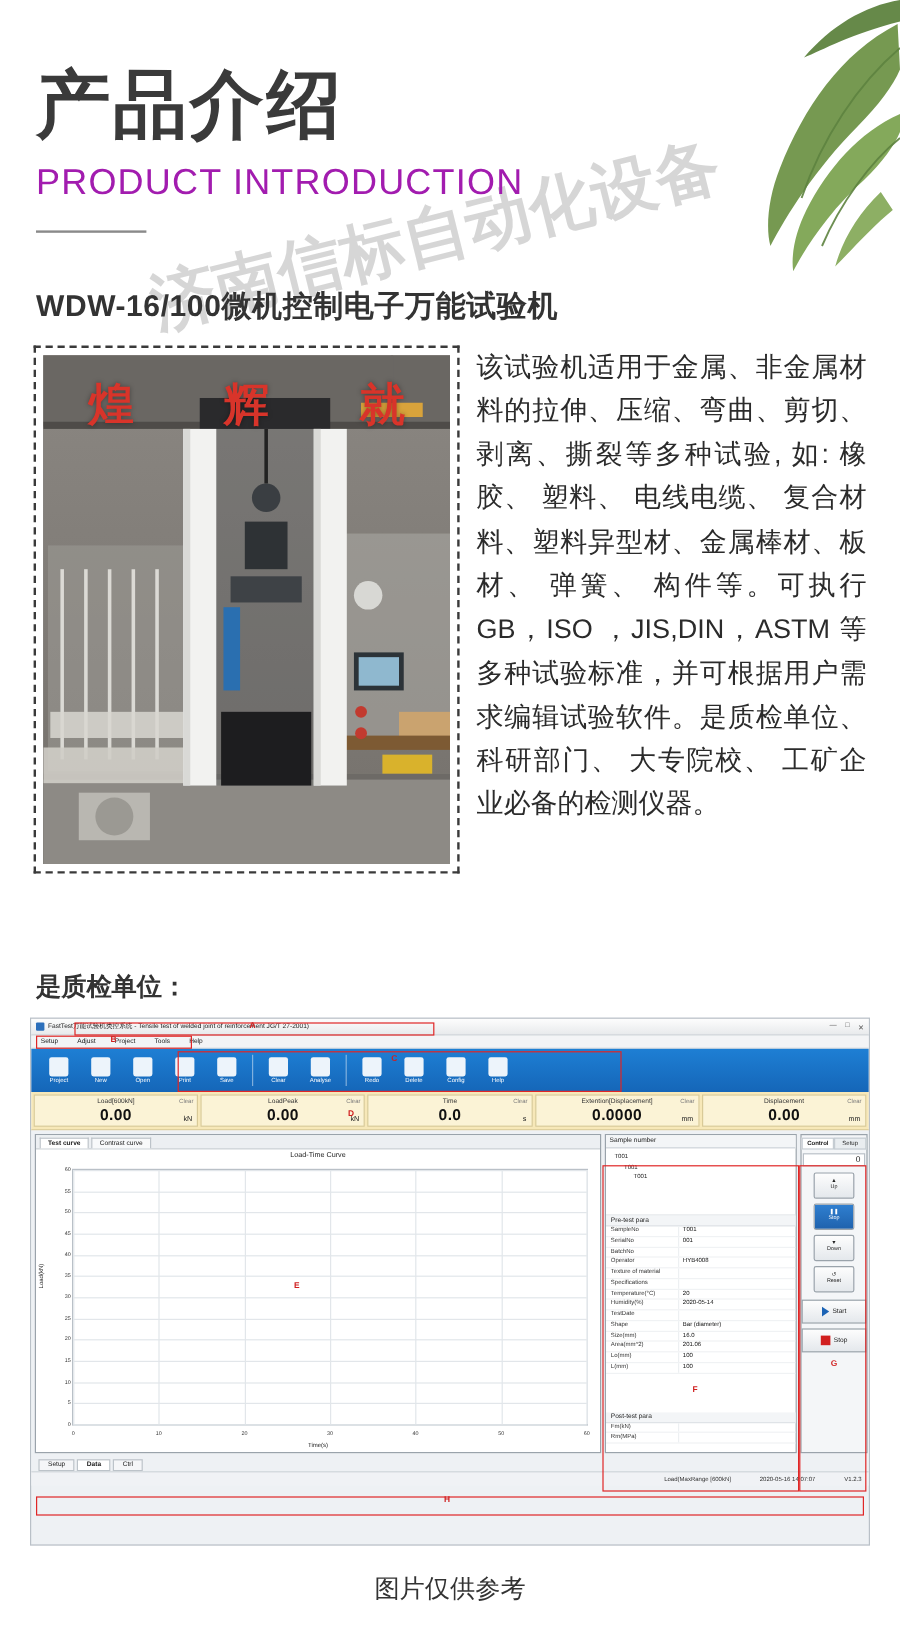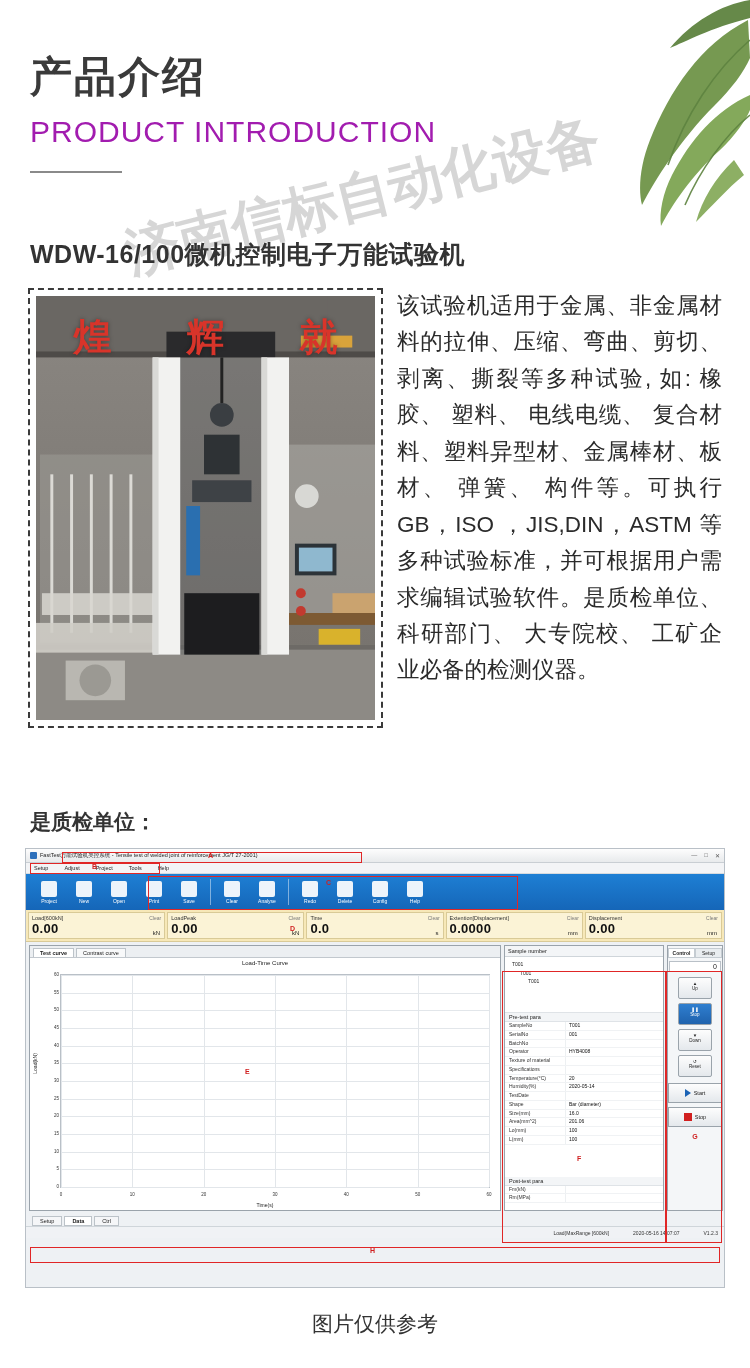--- a/index.html
+++ b/index.html
@@ -11,21 +11,21 @@
     position: relative;
     overflow: hidden;
   }
 
   
   .leaves { position:absolute; top:0; right:0; width:230px; height:300px; pointer-events:none; z-index:1; }
 
   
   .header { position:absolute; top:55px; left:30px; z-index:3; }
   .title-cn {
-    font-size: 42px; font-weight: bold; color:#3a3a3a;
+    font-size: 62px; font-weight: bold; color:#3a3a3a;
     letter-spacing: 2px; line-height: 1.05; margin:0;
     font-family:"Liberation Sans", sans-serif;
   }
   .title-en {
     font-size: 30px; color:#a21caf; letter-spacing: 1px;
     margin-top: 16px; font-weight: 400;
   }
   .title-rule { width: 92px; height: 2px; background:#8a8a8a; margin-top: 22px; }
 
   .subtitle {
@@ -74,21 +74,21 @@
   .sw-menubar{ height:11px; background:#f3f4f6; border-bottom:1px solid #d6dade; display:flex; align-items:center; gap:16px; padding-left:8px; font-size:5.5px;}
   .sw-toolbar{
     height:36px; background:linear-gradient(#1e7fd4,#1566b8);
     display:flex; align-items:center; padding:0 6px; gap:1px; color:#fff;
   }
   .tb-btn{ width:34px; text-align:center; font-size:5px; color:#fff; }
   .tb-btn .g{ display:block; width:16px;height:16px;margin:1px auto 1px; background:rgba(255,255,255,.92); border-radius:2px;}
   .tb-sep{ width:1px;height:26px;background:rgba(255,255,255,.45); margin:0 3px;}
 
   .sw-readouts{ display:flex; background:#f7e8b8; border-bottom:1px solid #d9ca97; padding:2px 2px; gap:2px; }
-  .ro{ flex:1; background:#fbf3d6; border:1px solid #d9ca97; padding:2px 3px; position:relative;}
+  .ro{ flex:1; background:#fbf3d6; border:1px solid #d9ca97; padding:2px 3px; position:relative;text-align:center;}
   .ro .lbl{ font-size:5.5px; color:#333;}
   .ro .val{ font-size:13px; font-weight:bold; color:#111; letter-spacing:.3px;}
   .ro .unit{ position:absolute; right:4px; bottom:2px; font-size:6px;}
   .ro .clr{ position:absolute; right:3px; top:2px; font-size:5px; color:#7a7a7a;}
 
   .sw-body{ display:flex; height:272px; padding:3px; gap:3px; background:#eef1f4;}
   .panel-chart{ flex:0 0 472px; background:#fff; border:1px solid #9aa3ab; display:flex; flex-direction:column;}
   .chart-tabs{ display:flex; gap:2px; padding:2px 3px 0; background:#eceff2; border-bottom:1px solid #c2c8ce;}
   .chart-tab{ font-size:5.5px; padding:1px 6px; border:1px solid #bcc3c9; border-bottom:none; background:#f8f9fa;}
   .chart-tab.active{ background:#fff; font-weight:bold;}

